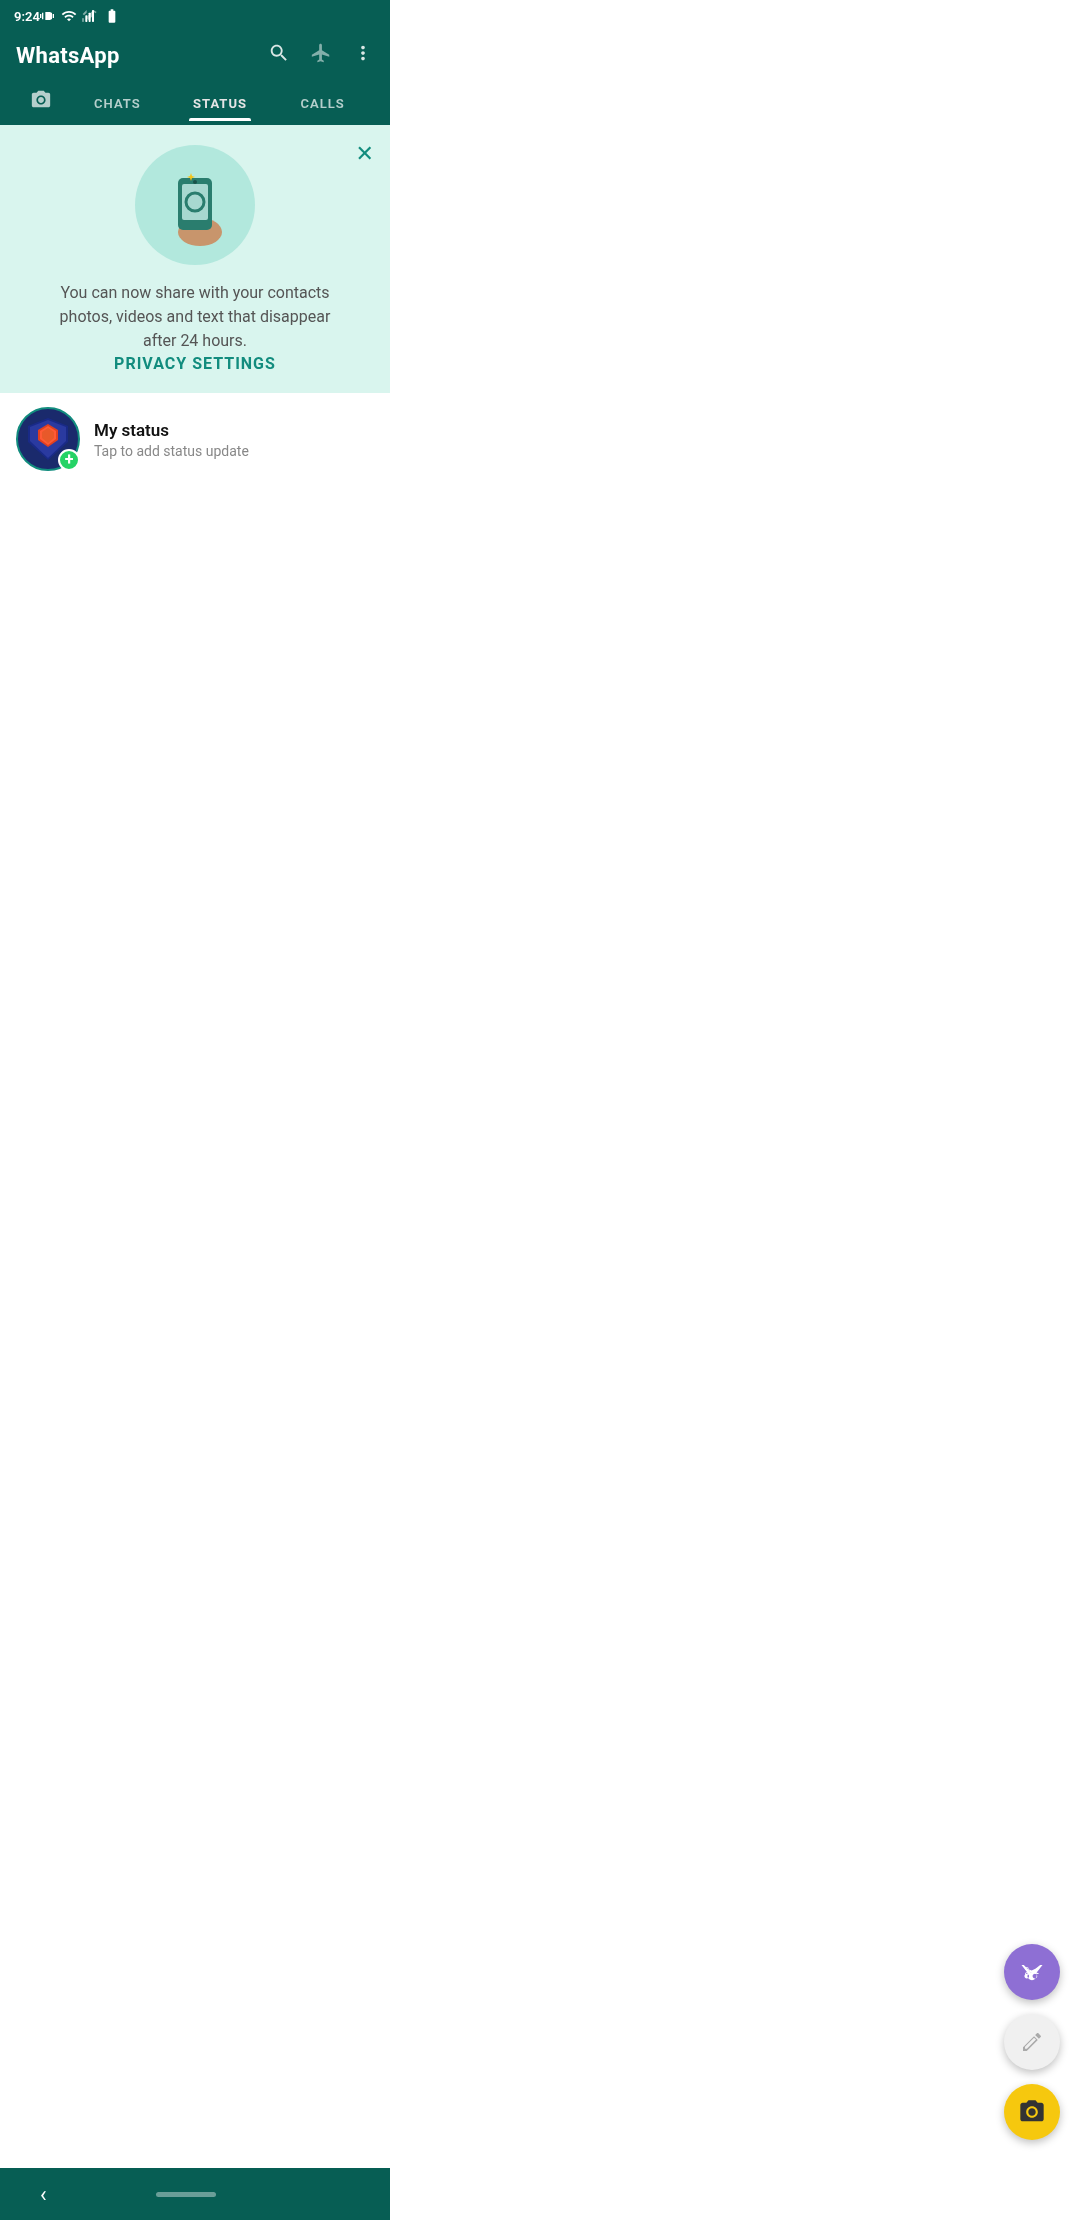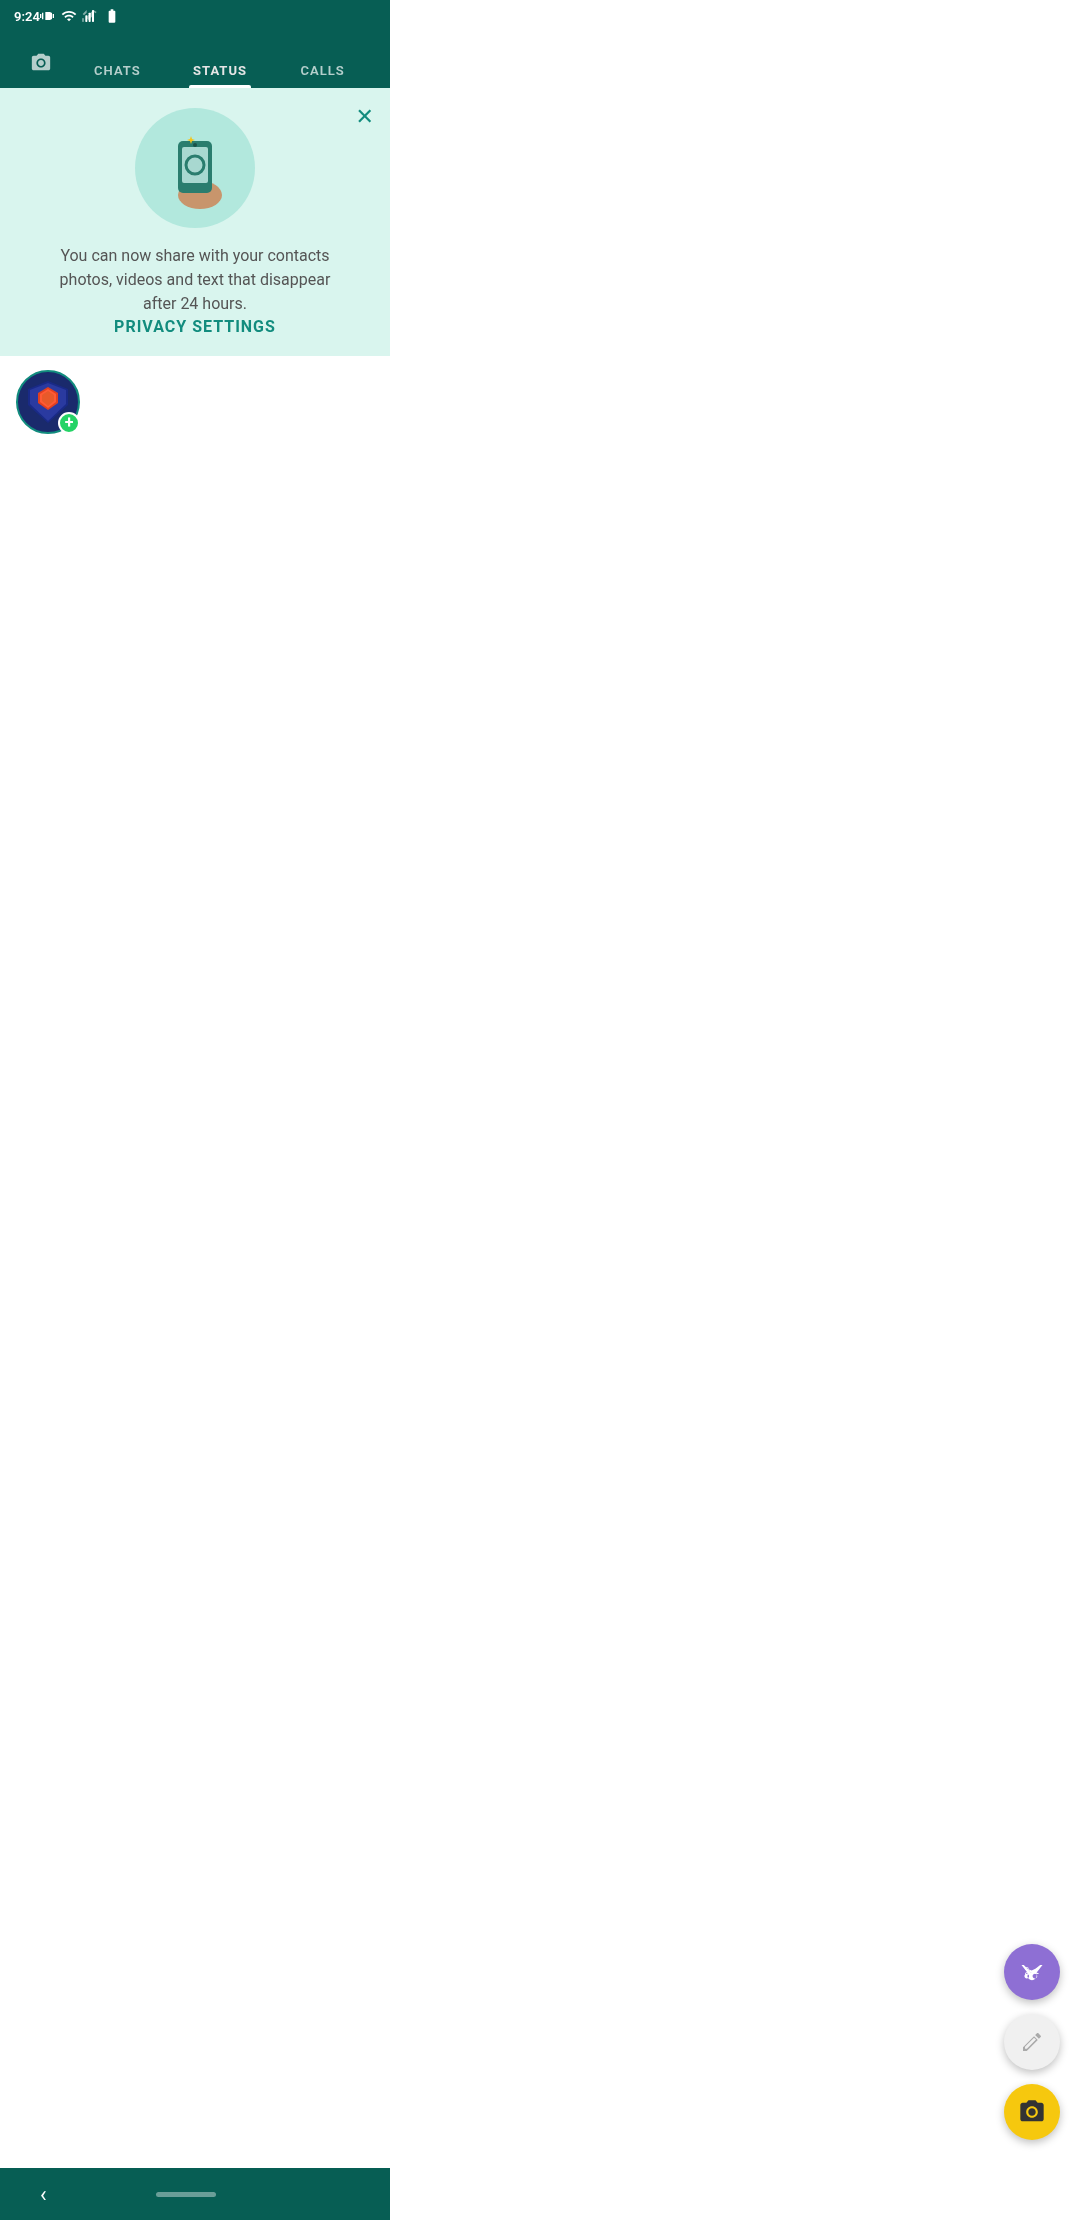--- a/index.html
+++ b/index.html
@@ -60,21 +60,21 @@
     }
     .header-icon {
       color: rgba(255,255,255,0.85);
       font-size: 22px;
       cursor: pointer;
     }
 
     
     .tabs {
       display: flex;
-      align-items: flex-end;
+      align-items: center;
       background: #075e54;
       border-bottom: none;
     }
     .tab-camera {
       padding: 10px 14px;
       color: rgba(255,255,255,0.7);
       cursor: pointer;
     }
     .tab {
       flex: 1;
@@ -311,20 +311,40 @@
         <rect x="0" y="15" width="3" height="6" rx="1" opacity="0.4"></rect>
       </svg>
 
     <svg width="18" height="16" viewBox="0 0 24 24" fill="white">
         <path d="M15.67 4H14V2h-4v2H8.33C7.6 4 7 4.6 7 5.33v15.33C7 21.4 7.6 22 8.33 22h7.33c.74 0 1.34-.6 1.34-1.33V5.33C17 4.6 16.4 4 15.67 4z"></path>
       </svg>
   </div>
 </div>
 
 <div class="app-header">
+  <div class="header-top">
+    <span class="app-title">WhatsApp</span>
+    <div class="header-icons">
+      <span class="header-icon">
+        <svg width="22" height="22" viewBox="0 0 24 24" fill="rgba(255,255,255,0.85)">
+          <path d="M15.5 14h-.79l-.28-.27C15.41 12.59 16 11.11 16 9.5 16 5.91 13.09 3 9.5 3S3 5.91 3 9.5 5.91 16 9.5 16c1.61 0 3.09-.59 4.23-1.57l.27.28v.79l5 4.99L20.49 19l-4.99-5zm-6 0C7.01 14 5 11.99 5 9.5S7.01 5 9.5 5 14 7.01 14 9.5 11.99 14 9.5 14z"></path>
+        </svg>
+      </span>
+      <span class="header-icon">
+        <svg width="22" height="22" viewBox="0 0 24 24" fill="rgba(255,255,255,0.5)">
+          <path d="M21 16v-2l-8-5V3.5c0-.83-.67-1.5-1.5-1.5S10 2.67 10 3.5V9l-8 5v2l8-2.5V19l-2 1.5V22l3.5-1 3.5 1v-1.5L13 19v-5.5l8 2.5z"></path>
+        </svg>
+      </span>
+      <span class="header-icon">
+        <svg width="22" height="22" viewBox="0 0 24 24" fill="rgba(255,255,255,0.85)">
+          <path d="M12 8c1.1 0 2-.9 2-2s-.9-2-2-2-2 .9-2 2 .9 2 2 2zm0 2c-1.1 0-2 .9-2 2s.9 2 2 2 2-.9 2-2-.9-2-2-2zm0 6c-1.1 0-2 .9-2 2s.9 2 2 2 2-.9 2-2-.9-2-2-2z"></path>
+        </svg>
+      </span>
+    </div>
+  </div>
 
   <div class="tabs">
     <div class="tab-camera">
       <svg width="22" height="22" viewBox="0 0 24 24" fill="rgba(255,255,255,0.7)">
         <path d="M12 15.2c1.77 0 3.2-1.43 3.2-3.2S13.77 8.8 12 8.8 8.8 10.23 8.8 12s1.43 3.2 3.2 3.2zM9 2L7.17 4H4c-1.1 0-2 .9-2 2v12c0 1.1.9 2 2 2h16c1.1 0 2-.9 2-2V6c0-1.1-.9-2-2-2h-3.17L15 2H9zm3 15c-2.76 0-5-2.24-5-5s2.24-5 5-5 5 2.24 5 5-2.24 5-5 5z"></path>
       </svg>
     </div>
     <div class="tab">
       <span>CHATS</span>
     </div>
@@ -369,20 +389,24 @@
         <polygon points="25,4 45,12 45,28 25,46 5,28 5,12" fill="#1a2a8c" opacity="0.85"></polygon>
         <polygon points="25,6 43,13 43,27 25,44 7,27 7,13" fill="#2a3aa0"></polygon>
         <path d="M25 10 L35 16 L35 26 L25 33 L15 26 L15 16 Z" fill="#e04020"></path>
         <path d="M25 12 L33 17 L33 25 L25 31 L17 25 L17 17 Z" fill="#ff5a35"></path>
 
         <polygon points="25,14 31,18 31,24 25,29 19,24 19,18" fill="#e8592a"></polygon>
       </svg>
     </div>
     <div class="avatar-badge">+</div>
   </div>
+  <div class="status-info">
+    <div class="status-name">My status</div>
+    <div class="status-sub">Tap to add status update</div>
+  </div>
 </div>
 
 <div class="content-area"></div>
 
 <div class="fab-container">
   <div class="fab fab-scissors">
     <svg class="scissors-svg" viewBox="0 0 24 24">
       <path d="M12 7.5a.75.75 0 0 1-.75-.75V3a.75.75 0 0 1 1.5 0v3.75A.75.75 0 0 1 12 7.5z" style="display:none"></path>
       <path d="M9.5 15.5c0 1.1-.9 2-2 2s-2-.9-2-2 .9-2 2-2 2 .9 2 2zm7 0c0 1.1-.9 2-2 2s-2-.9-2-2 .9-2 2-2 2 .9 2 2zm-5.5-3L5 6H3l5.5 7.08c-.31.55-.5 1.19-.5 1.92 0 2.21 1.79 4 4 4s4-1.79 4-4c0-.71-.19-1.37-.5-1.92L21 6h-2L11 12.5z" transform="rotate(0,12,12)"></path>
 

